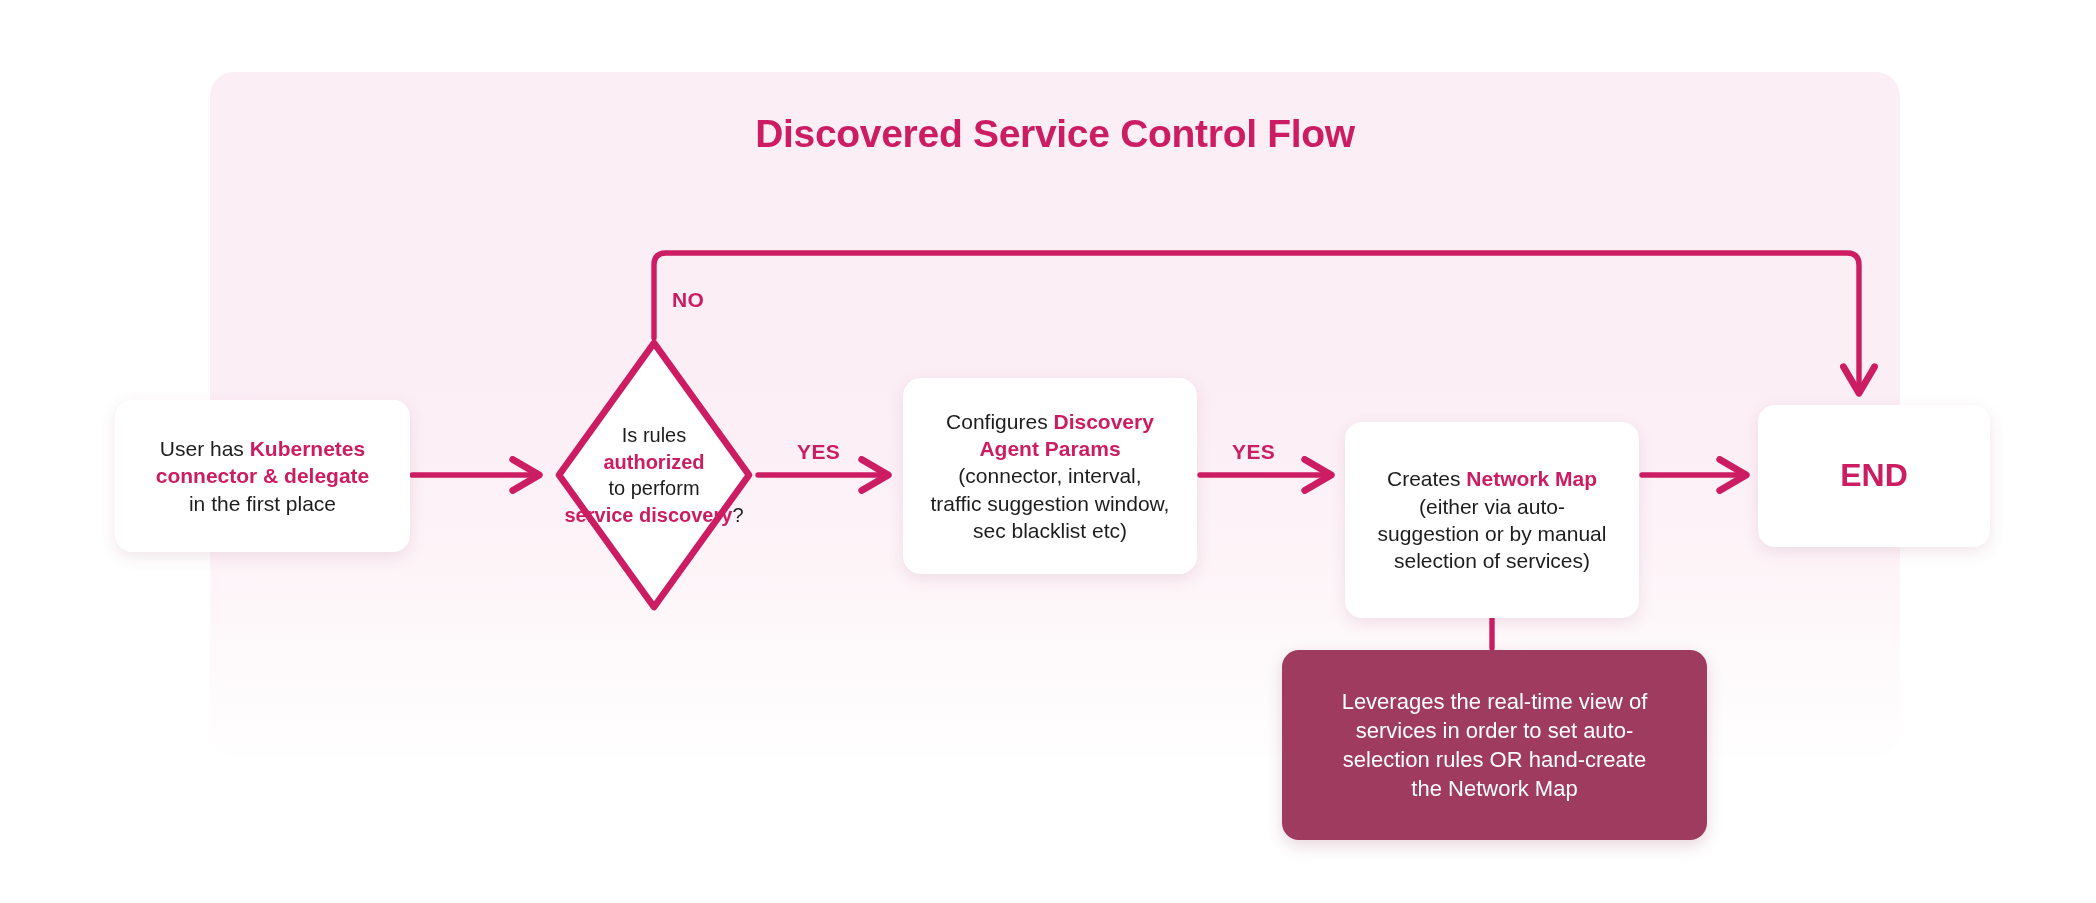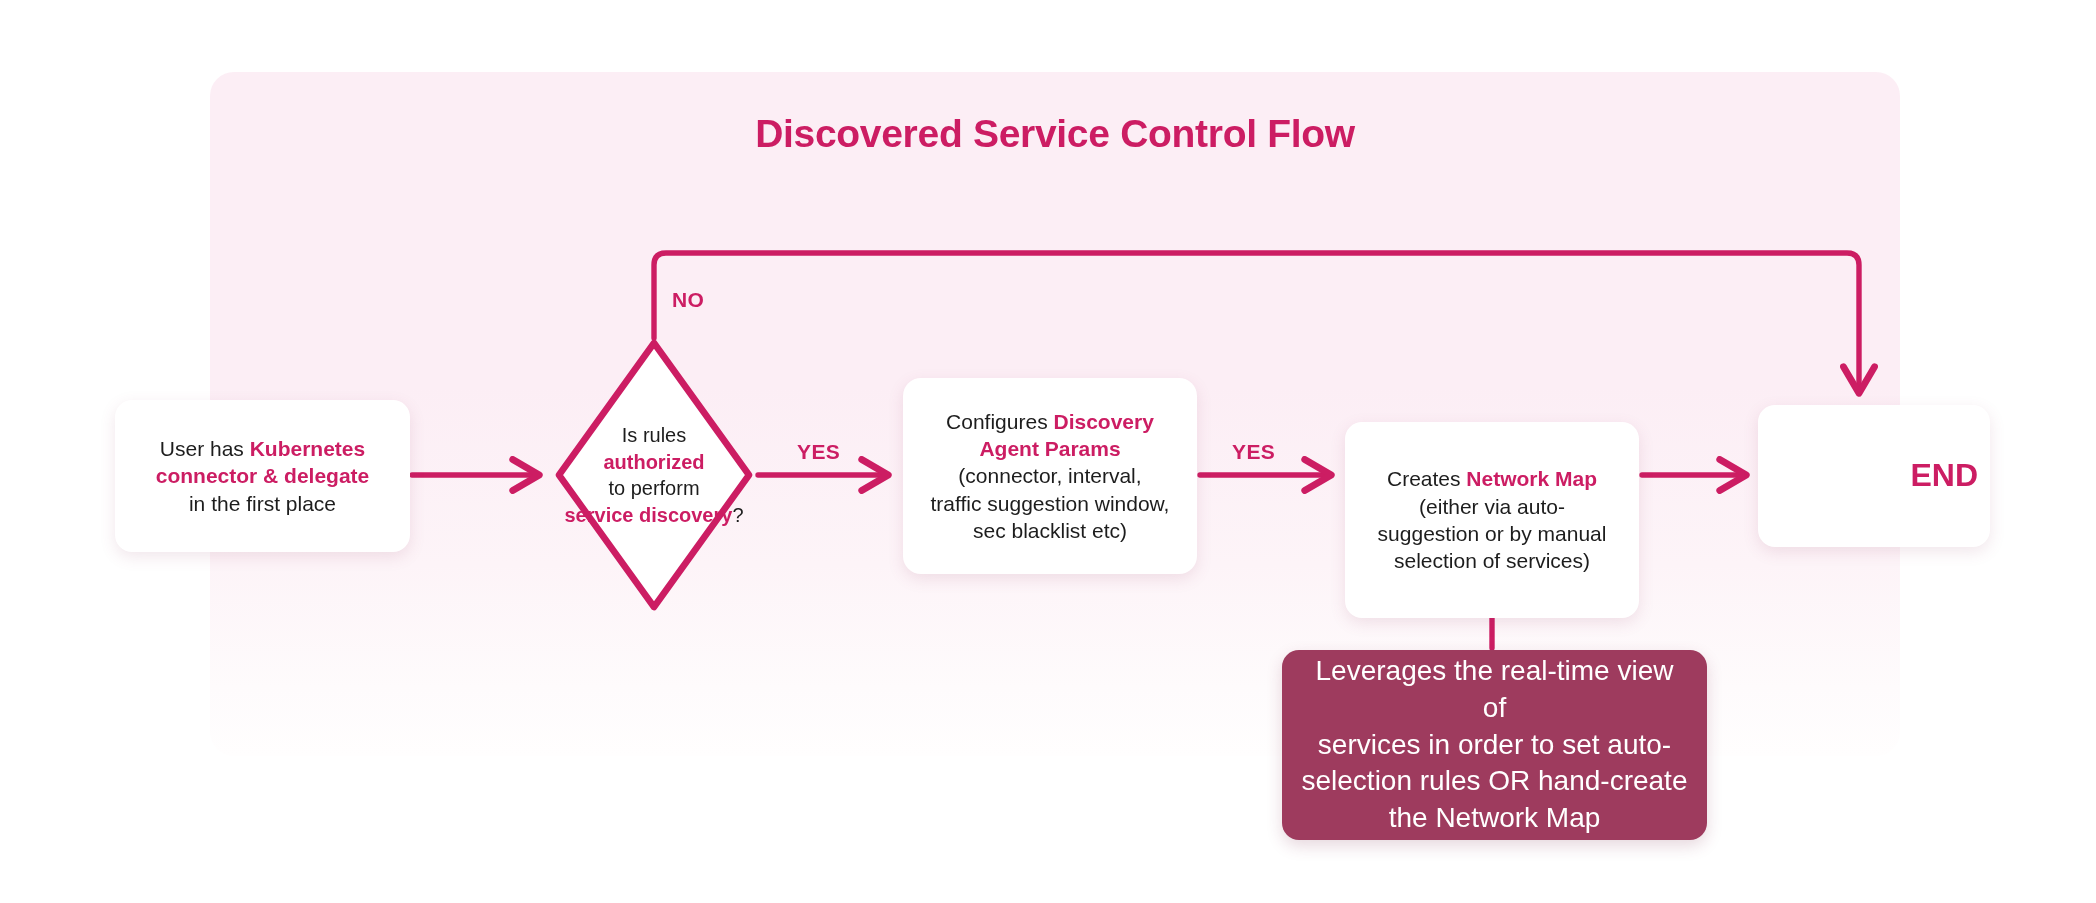--- a/index.html
+++ b/index.html
@@ -64,21 +64,21 @@
     line-height: 1.30;
   }
   .card .inner { padding: 0 12px; width: 100%; }
   .hl { color: #CC1D63; font-weight: bold; }
 
   #node-start { left: 115px;  top: 400px; width: 295px; height: 152px; font-size: 21px; }
   #node-configure { left: 903px; top: 378px; width: 294px; height: 196px; font-size: 21px; border-radius: 18px; }
   #node-networkmap { left: 1345px; top: 378px; width: 294px; height: 196px; font-size: 21px; margin-top: 44px; }
   #node-end {
     left: 1758px; top: 405px; width: 232px; height: 142px;
-    font-size: 32px; font-weight: bold; color: #CC1D63; text-align: right;
+    font-size: 32px; font-weight: bold; color: #CC1D63;
   }
 
   
   #node-decision {
     position: absolute;
     left: 554px; top: 338px;
     width: 200px; height: 274px;
   }
   #node-decision svg { position: absolute; left: 0; top: 0; overflow: visible; }
   #decision-text {
@@ -95,21 +95,21 @@
   
   #node-note {
     position: absolute;
     left: 1282px; top: 650px;
     width: 425px; height: 190px;
     background: #9E3B5E;
     border-radius: 17px;
     box-shadow: 0 6px 16px rgba(120, 40, 70, 0.18);
     display: flex; align-items: center; justify-content: center;
     color: #ffffff;
-    font-size: 28px;
+    font-size: 22px;
     line-height: 1.32;
     text-align: center;
   }
   #node-note .inner { padding: 0 18px; }
 
   
   .edge-label {
     position: absolute;
     font-size: 21px;
     font-weight: bold;

